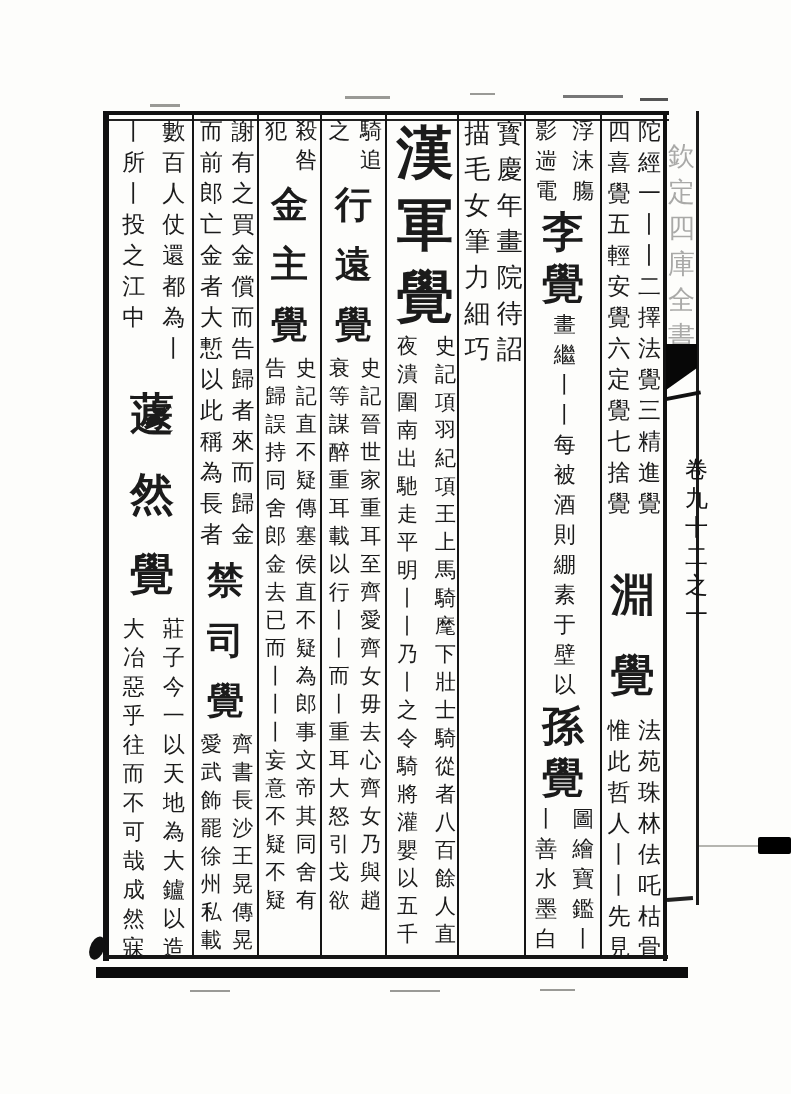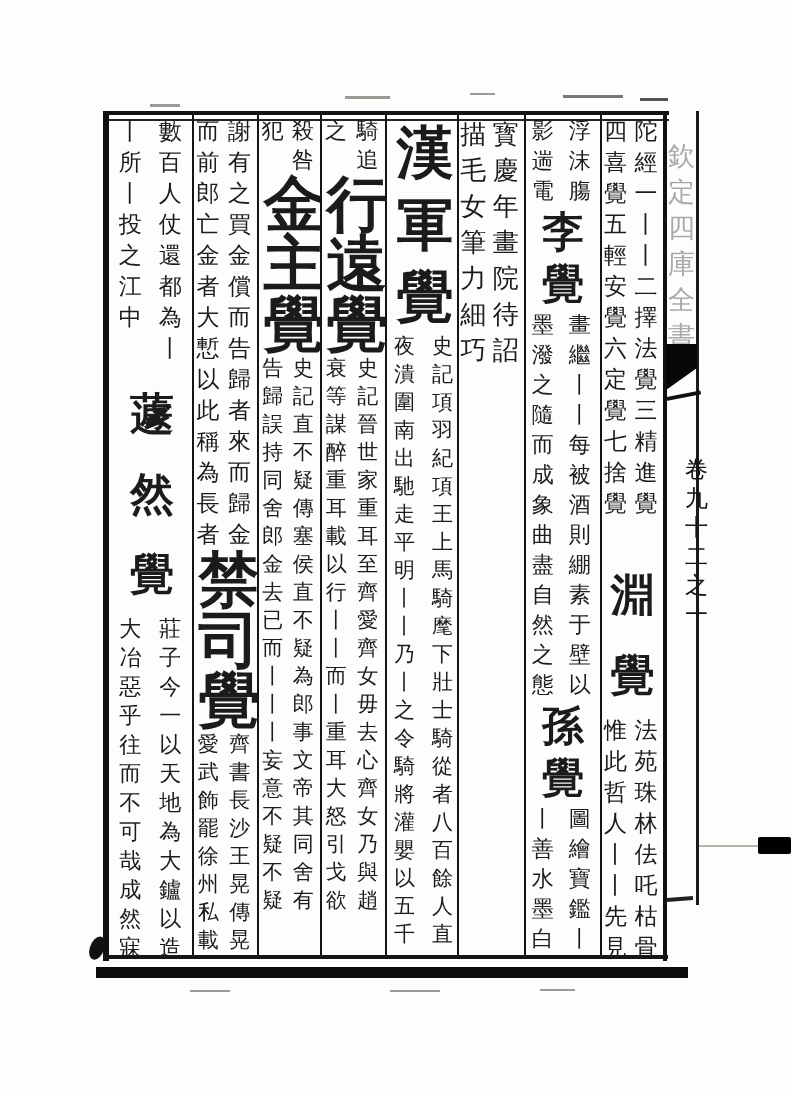--- a/index.html
+++ b/index.html
@@ -3,30 +3,30 @@
 <meta charset="utf-8">
 <style>
   html,body{margin:0;padding:0;background:#e8e8e4;}
   #page{position:relative;width:791px;height:1094px;background:#fdfdfb;overflow:hidden;
         font-family:"DejaVu Serif", serif;color:#1b1b1b;}
   .abs{position:absolute;}
   .rule{position:absolute;top:113px;height:844px;width:2px;background:#151515;}
   .wcol{position:absolute;top:116px;height:841px;overflow:hidden;display:flex;flex-direction:column;}
   .pair{display:flex;flex-direction:row-reverse;width:100%;}
   .halfslot{flex:1 1 50%;min-width:0;}
-  .half{margin:0 auto;width:1.15em;text-align:left;word-break:break-all;letter-spacing:0;}
+  .half{margin:0 auto;width:1.15em;text-align:right;word-break:break-all;letter-spacing:0;font-family:Liberation Serif, serif;}
   .head{margin:0 auto;width:1.15em;text-align:center;word-break:break-all;font-weight:bold;}
   .lh28{line-height:28px;font-size:21px;}
   .lh29{line-height:29px;font-size:22px;}
   .lh30{line-height:30px;font-size:22px;}
   .lh31{line-height:31px;font-size:23px;}
   .lh36{line-height:36px;font-size:26px;}
   .h52{line-height:52px;font-size:42px;}
   .h56{line-height:80px;font-size:44px;}
-  .h60{line-height:60px;font-size:61px;}
+  .h60{line-height:60px;font-size:37px;}
   .h72{line-height:72px;font-size:57px;}
   .mt10{margin-top:10px;}
   .mt20{margin-top:36px;}
   .vlabel{text-align:center;word-break:break-all;}
   .dash{position:absolute;background:#9a9a96;}
 </style>
 </head>
 <body>
 
 <div id="page">
@@ -93,23 +93,20 @@
         </div>
       <div class="halfslot">
           <div class="half">影遄電</div>
         </div>
     </div>
     <div class="head h52">李覺</div>
     <div class="pair lh30">
       <div class="halfslot">
           <div class="half">畫繼丨丨每被酒則綳素于壁以</div>
         </div>
-      <div class="halfslot">
-          <div class="half">墨潑之隨而成象曲盡自然之態</div>
-        </div>
     </div>
     <div class="head h52">孫覺</div>
     <div class="pair lh30">
       <div class="halfslot">
           <div class="half">圖繪寶鑑丨</div>
         </div>
       <div class="halfslot">
           <div class="half">丨善水墨白</div>
         </div>
     </div>

